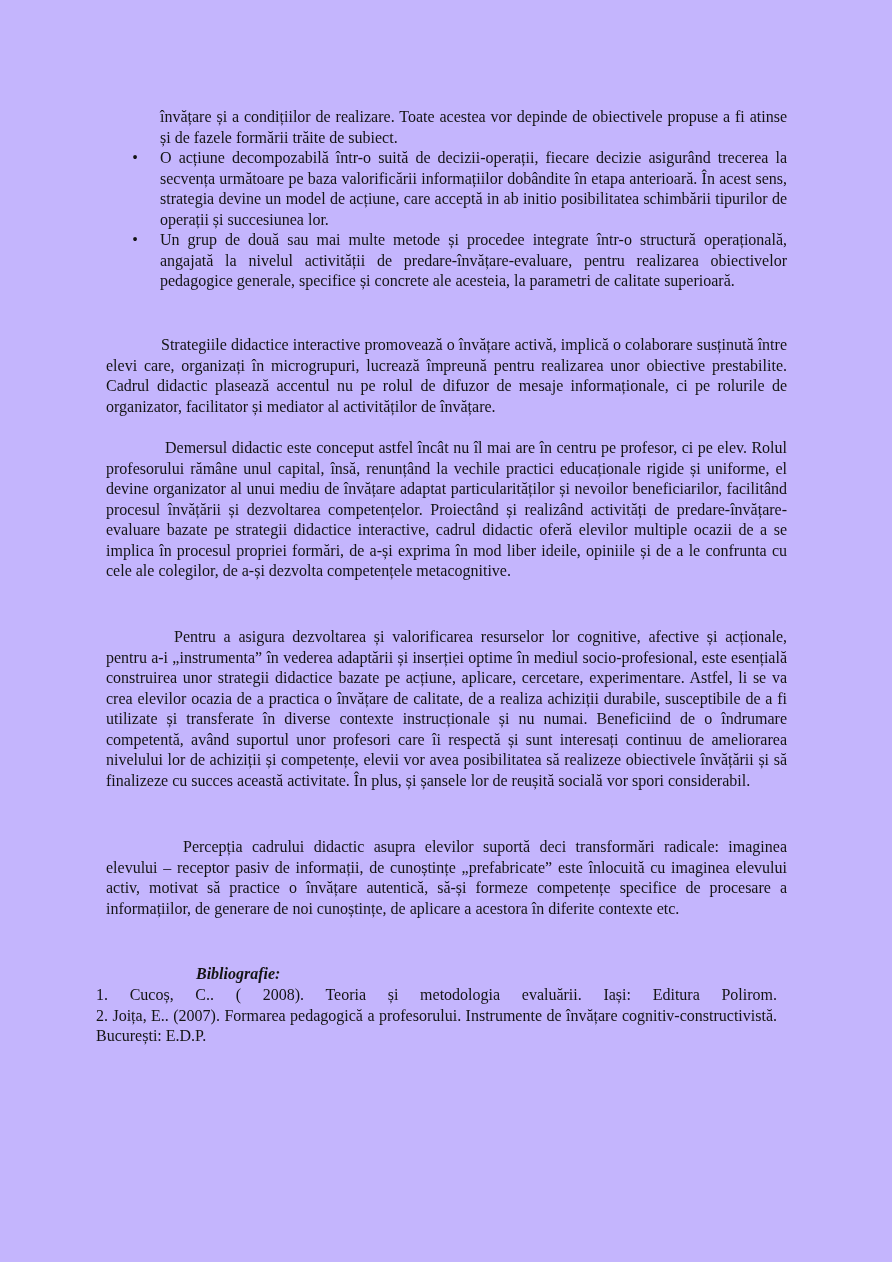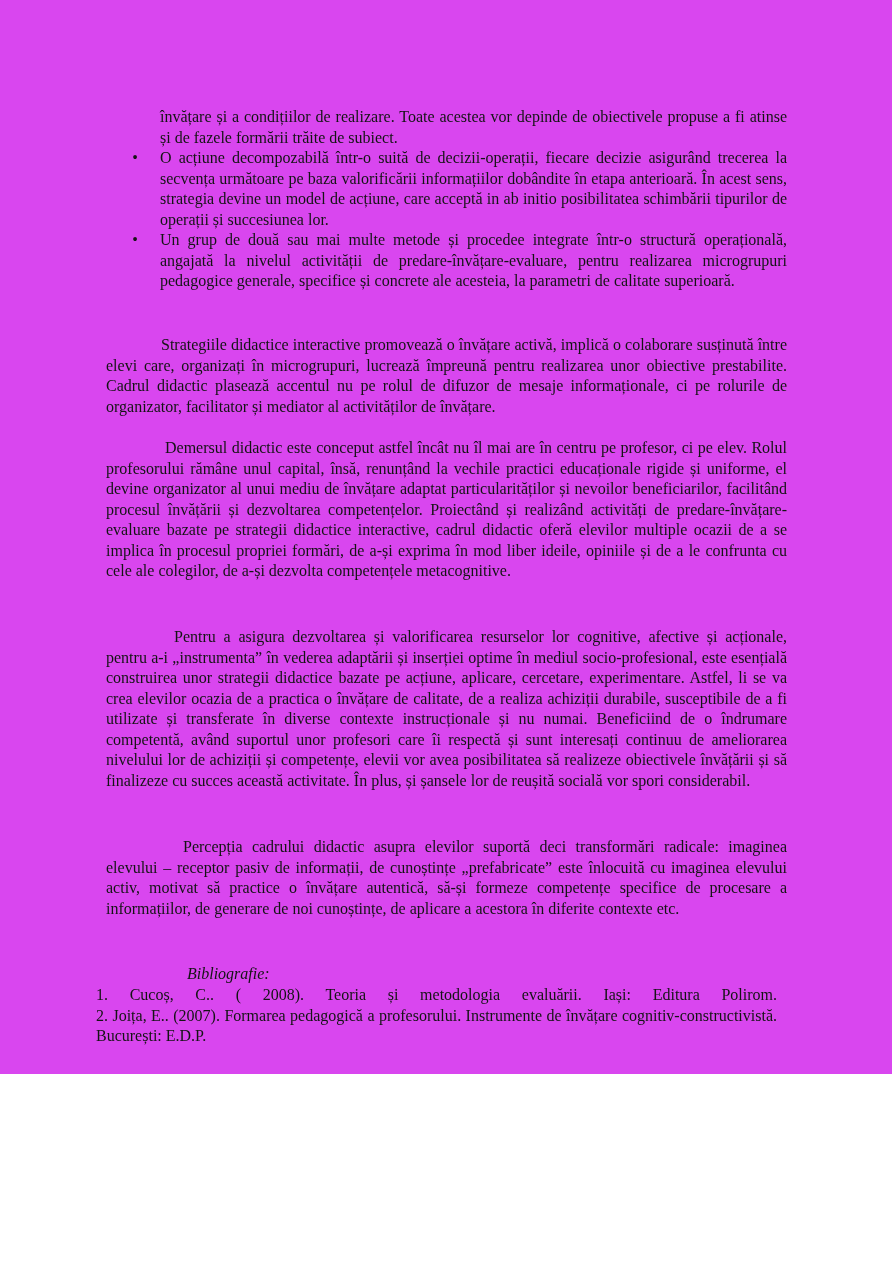--- a/index.html
+++ b/index.html
@@ -1,54 +1,54 @@
 <!DOCTYPE html>
 <html><head>
 <meta charset="utf-8">
 <style>
   html, body { margin: 0; padding: 0; background: #ffffff; }
   body { width: 892px; height: 1262px; position: relative; overflow: hidden; }
   .page {
-    position: absolute; left: 0; top: 0; width: 892px; height: 1074px; background: #d946ef;
+    position: absolute; left: 0; top: 0; width: 892px; height: 1262px; background: #c4b5fd;
   }
   .txt {
     font-family: "Liberation Serif", serif;
     font-size: 16px;
     line-height: 20.5px;
     color: #141414;
     text-align: justify;
   }
   .bullet-block { position: absolute; left: 106px; width: 681px; }
   .cont { padding-left: 54px; }
   .bullet { position: relative; padding-left: 54px; }
   .bullet .dot {
     position: absolute; left: 24px; top: 0; width: 10px; text-align: center;
   }
   .para { position: absolute; left: 106px; width: 681px; font-family: Liberation Serif, serif; }
   .bib-title {
-    position: absolute; left: 187px; font-weight: normal; font-style: italic;
+    position: absolute; left: 196px; font-weight: bold; font-style: italic;
   }
   .bib {
     position: absolute; left: 96px; width: 681px;
   }
 </style>
 </head>
 <body>
 
 <div class="page">
 
   <div class="bullet-block txt" style="top:107px;">
     <div class="cont">învățare și a condițiilor de realizare. Toate acestea vor depinde de obiectivele propuse a fi atinse și de fazele formării trăite de subiect.</div>
     <div class="bullet">
       <span class="dot">•</span>
       <span>O acțiune decompozabilă într-o suită de decizii-operații, fiecare decizie asigurând trecerea la secvența următoare pe baza valorificării informațiilor dobândite în etapa anterioară. În acest sens, strategia devine un model de acțiune, care acceptă in ab initio posibilitatea schimbării tipurilor de operații și succesiunea lor.</span>
     </div>
     <div class="bullet">
       <span class="dot">•</span>
-      <span>Un grup de două sau mai multe metode și procedee integrate într-o structură operațională, angajată la nivelul activității de predare-învățare-evaluare, pentru realizarea microgrupuri pedagogice generale, specifice și concrete ale acesteia, la parametri de calitate superioară.</span>
+      <span>Un grup de două sau mai multe metode și procedee integrate într-o structură operațională, angajată la nivelul activității de predare-învățare-evaluare, pentru realizarea obiectivelor pedagogice generale, specifice și concrete ale acesteia, la parametri de calitate superioară.</span>
     </div>
   </div>
 
   <p class="para txt" style="top:335px; margin:0; text-indent:55px;">Strategiile didactice interactive promovează o învățare activă, implică o colaborare susținută între elevi care, organizați în microgrupuri, lucrează împreună pentru realizarea unor obiective prestabilite. Cadrul didactic plasează accentul nu pe rolul de difuzor de mesaje informaționale, ci pe rolurile de organizator, facilitator și mediator al activităților de învățare.</p>
 
   <p class="para txt" style="top:438px; margin:0; text-indent:59px;">Demersul didactic este conceput astfel încât nu îl mai are în centru pe profesor, ci pe elev. Rolul profesorului rămâne unul capital, însă, renunțând la vechile practici educaționale rigide și uniforme, el devine organizator al unui mediu de învățare adaptat particularităților și nevoilor beneficiarilor, facilitând procesul învățării și dezvoltarea competențelor. Proiectând și realizând activități de predare-învățare-evaluare bazate pe strategii didactice interactive, cadrul didactic oferă elevilor multiple ocazii de a se implica în procesul propriei formări, de a-și exprima în mod liber ideile, opiniile și de a le confrunta cu cele ale colegilor, de a-și dezvolta competențele metacognitive.</p>
 
   <p class="para txt" style="top:627px; margin:0; text-indent:68px;">Pentru a asigura dezvoltarea și valorificarea resurselor lor cognitive, afective și acționale, pentru a-i „instrumenta” în vederea adaptării și inserției optime în mediul socio-profesional, este esențială construirea unor strategii didactice bazate pe acțiune, aplicare, cercetare, experimentare. Astfel, li se va crea elevilor ocazia de a practica o învățare de calitate, de a realiza achiziții durabile, susceptibile de a fi utilizate și transferate în diverse contexte instrucționale și nu numai. Beneficiind de o îndrumare competentă, având suportul unor profesori care îi respectă și sunt interesați continuu de ameliorarea nivelului lor de achiziții și competențe, elevii vor avea posibilitatea să realizeze obiectivele învățării și să finalizeze cu succes această activitate. În plus, și șansele lor de reușită socială vor spori considerabil.</p>
 
   <p class="para txt" style="top:837px; margin:0; text-indent:77px;">Percepția cadrului didactic asupra elevilor suportă deci transformări radicale: imaginea elevului – receptor pasiv de informații, de cunoștințe „prefabricate” este înlocuită cu imaginea elevului activ, motivat să practice o învățare autentică, să-și formeze competențe specifice de procesare a informațiilor, de generare de noi cunoștințe, de aplicare a acestora în diferite contexte etc.</p>

